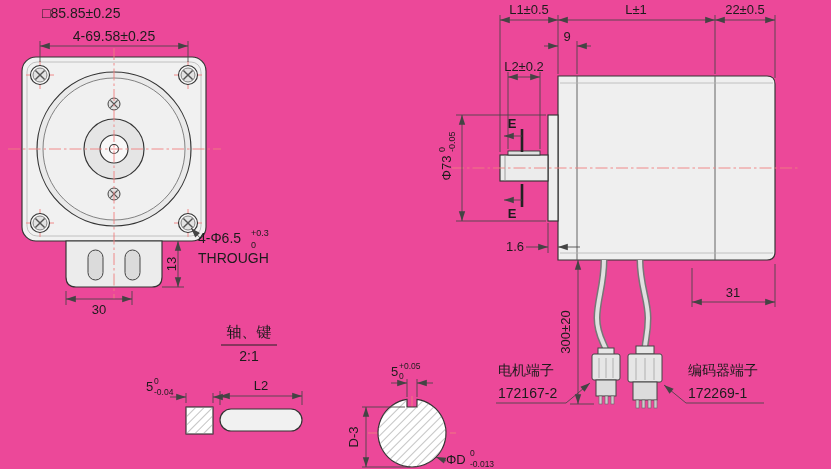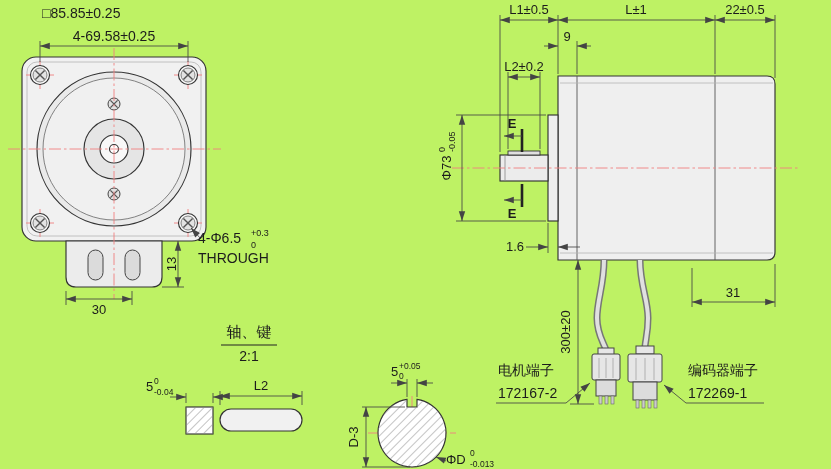--- a/index.html
+++ b/index.html
@@ -1,16 +1,16 @@
 <!DOCTYPE html>
 <html><head>
 <meta charset="utf-8">
 <style>
   html,body{margin:0;padding:0;background:#ffffff;}
-  .stage{width:831px;height:469px;position:relative;background:#bef264;overflow:hidden;}
+  .stage{width:831px;height:469px;position:relative;background:#ec4899;overflow:hidden;}
   svg text{font-family:"Liberation Sans","DejaVu Sans",sans-serif;fill:#1c1c1c;}
   .ol{stroke:#333;stroke-width:1.15;}
   .thin{stroke:#b5b5b5;stroke-width:0.8;fill:none;}
   .dim{stroke:#444;stroke-width:0.85;fill:none;}
   .cl{stroke:#f08080;stroke-width:0.9;fill:none;stroke-dasharray:12 3 2.5 3;}
   .cut{stroke:#222;stroke-width:2.6;fill:none;}
   .t15{font-size:15px;} .t14{font-size:14px;} .t13{font-size:13px;} .t9{font-size:9px;} .t8{font-size:8.5px;}
 </style>
 </head>
 <body>

